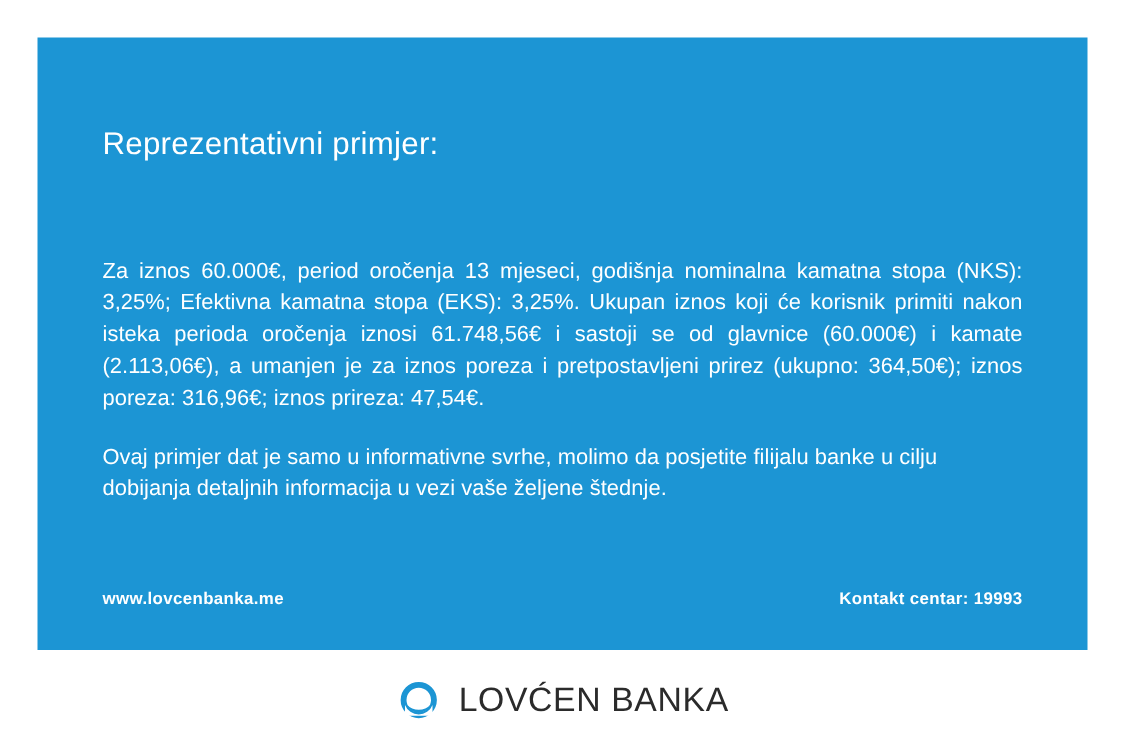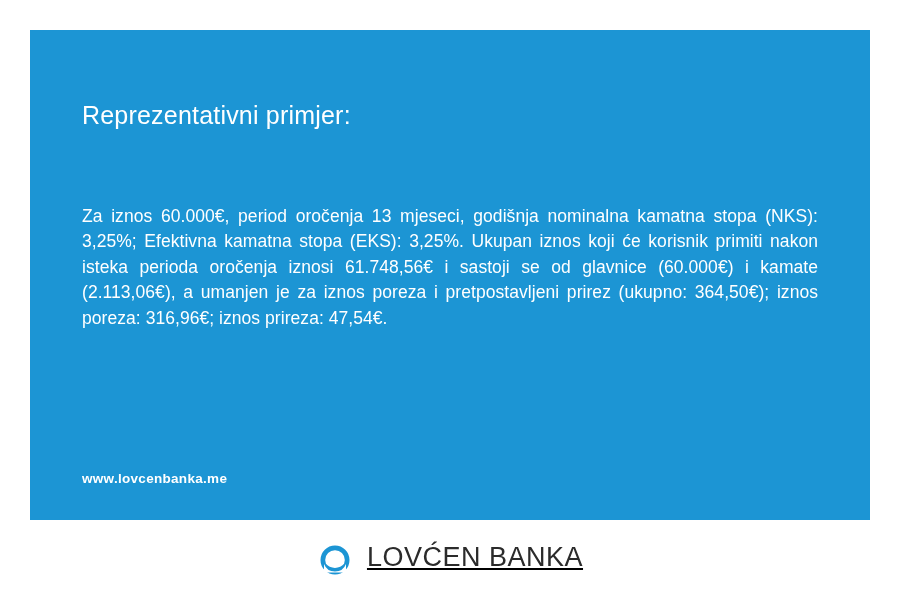--- a/index.html
+++ b/index.html
@@ -77,23 +77,22 @@
     left: 0;
     right: 0;
     bottom: 0;
     height: 80px;
     display: flex;
     align-items: center;
     justify-content: center;
   }
   .logo-wrap {
     display: flex;
-    align-items: flex-start;
+    align-items: center;
     gap: 14px;
-    text-decoration: underline;
   }
   .logo-mark {
     width: 36px;
     height: 36px;
     display: block;
   }
   .logo-text {
     color: #2b2b2b;
     font-size: 27px;
     letter-spacing: 0.5px;
@@ -105,24 +104,26 @@
 <body>
 
 <div class="page">
 
   <div class="blue-card">
 
     <h1 class="headline">Reprezentativni primjer:</h1>
 
     <div class="body-block">
       <p class="para para-1">Za iznos 60.000€, period oročenja 13 mjeseci, godišnja nominalna kamatna stopa (NKS): 3,25%; Efektivna kamatna stopa (EKS): 3,25%. Ukupan iznos koji će korisnik primiti nakon isteka perioda oročenja iznosi 61.748,56€ i sastoji se od glavnice (60.000€) i kamate (2.113,06€), a umanjen je za iznos poreza i pretpostavljeni prirez (ukupno: 364,50€); iznos poreza: 316,96€; iznos prireza: 47,54€.</p>
+      <p class="para para-2">Ovaj primjer dat je samo u informativne svrhe, molimo da posjetite filijalu banke u cilju dobijanja detaljnih informacija u vezi vaše željene štednje.</p>
     </div>
 
     <div class="footer-row">
       <span class="footer-text">www.lovcenbanka.me</span>
+      <span class="footer-text">Kontakt centar: 19993</span>
     </div>
 
   </div>
 
   <div class="logo-area">
     <div class="logo-wrap">
       <span class="logo-mark">
         <svg class="logo-mark" viewBox="0 0 36 36" xmlns="http://www.w3.org/2000/svg">
           <path d="M18 3.5 A14.5 14.5 0 1 0 18 32.5 A14.5 14.5 0 1 0 18 3.5 Z
                    M18 8.2 A9.8 9.8 0 1 1 18 27.8 A9.8 9.8 0 1 1 18 8.2 Z" fill="#1c95d4" fill-rule="evenodd"></path>

